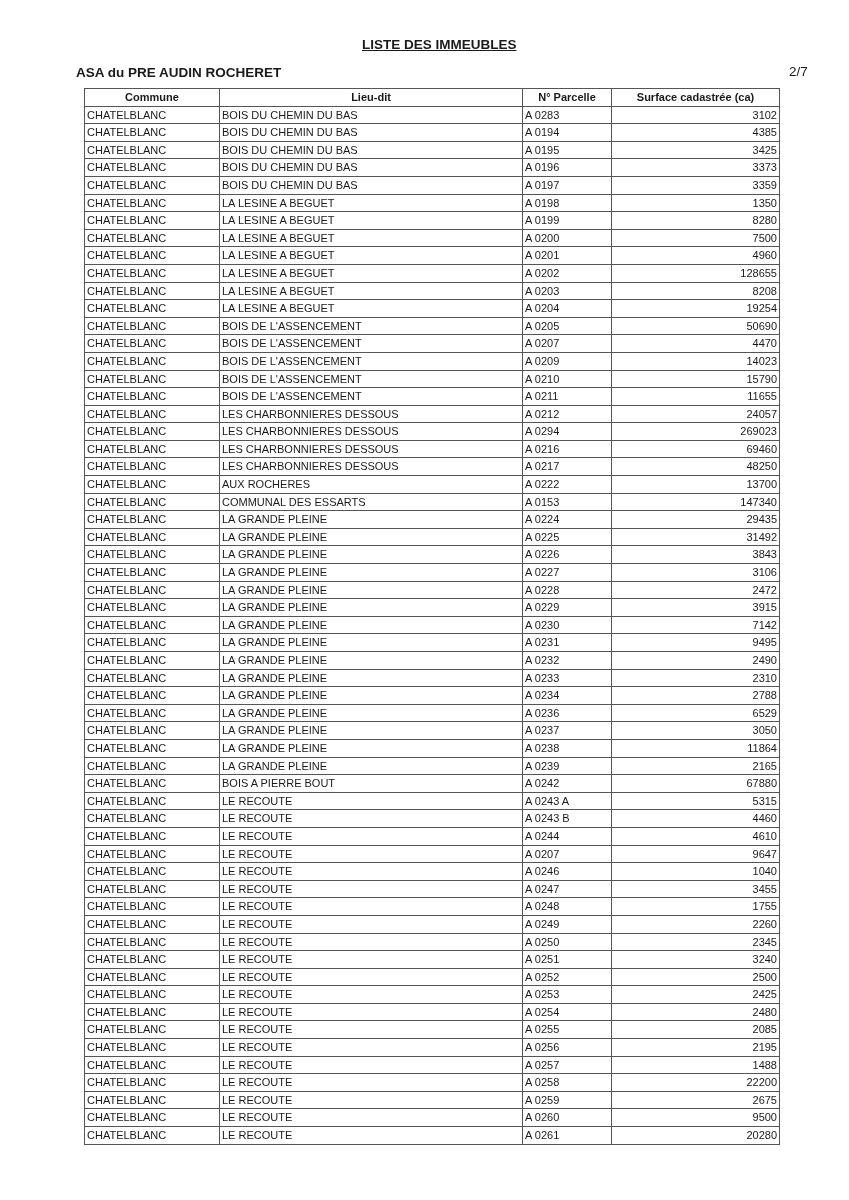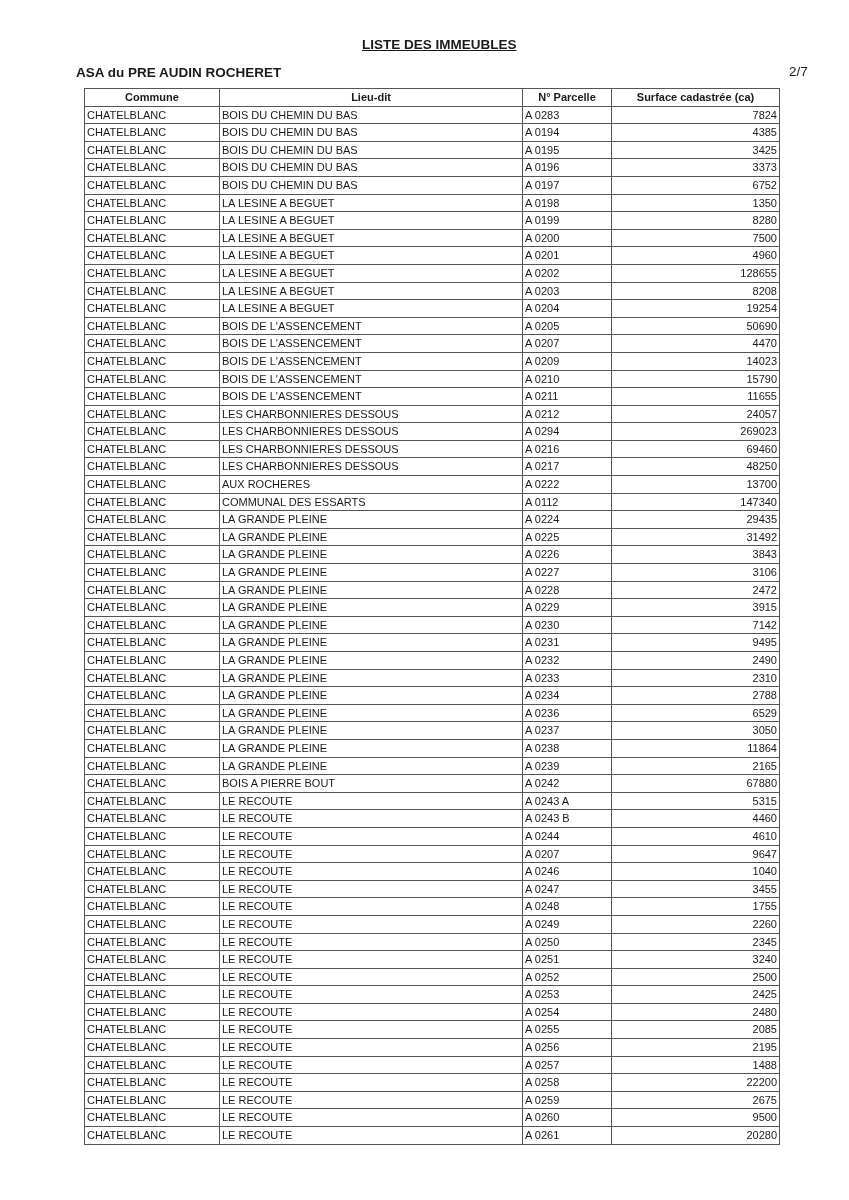--- a/index.html
+++ b/index.html
@@ -37,21 +37,21 @@
       <th>Lieu-dit</th>
       <th>N° Parcelle</th>
       <th>Surface cadastrée (ca)</th>
     </tr>
   </thead>
   <tbody id="tbody">
       <tr>
         <td>CHATELBLANC</td>
         <td>BOIS DU CHEMIN DU BAS</td>
         <td>A 0283</td>
-        <td class="num">7824</td>
+        <td class="num">3102</td>
       </tr>
       <tr>
         <td>CHATELBLANC</td>
         <td>BOIS DU CHEMIN DU BAS</td>
         <td>A 0194</td>
         <td class="num">4385</td>
       </tr>
       <tr>
         <td>CHATELBLANC</td>
         <td>BOIS DU CHEMIN DU BAS</td>
@@ -61,21 +61,21 @@
       <tr>
         <td>CHATELBLANC</td>
         <td>BOIS DU CHEMIN DU BAS</td>
         <td>A 0196</td>
         <td class="num">3373</td>
       </tr>
       <tr>
         <td>CHATELBLANC</td>
         <td>BOIS DU CHEMIN DU BAS</td>
         <td>A 0197</td>
-        <td class="num">6752</td>
+        <td class="num">3359</td>
       </tr>
       <tr>
         <td>CHATELBLANC</td>
         <td>LA LESINE A BEGUET</td>
         <td>A 0198</td>
         <td class="num">1350</td>
       </tr>
       <tr>
         <td>CHATELBLANC</td>
         <td>LA LESINE A BEGUET</td>
@@ -168,21 +168,21 @@
       </tr>
       <tr>
         <td>CHATELBLANC</td>
         <td>AUX ROCHERES</td>
         <td>A 0222</td>
         <td class="num">13700</td>
       </tr>
       <tr>
         <td>CHATELBLANC</td>
         <td>COMMUNAL DES ESSARTS</td>
-        <td>A 0112</td>
+        <td>A 0153</td>
         <td class="num">147340</td>
       </tr>
       <tr>
         <td>CHATELBLANC</td>
         <td>LA GRANDE PLEINE</td>
         <td>A 0224</td>
         <td class="num">29435</td>
       </tr>
       <tr>
         <td>CHATELBLANC</td>

